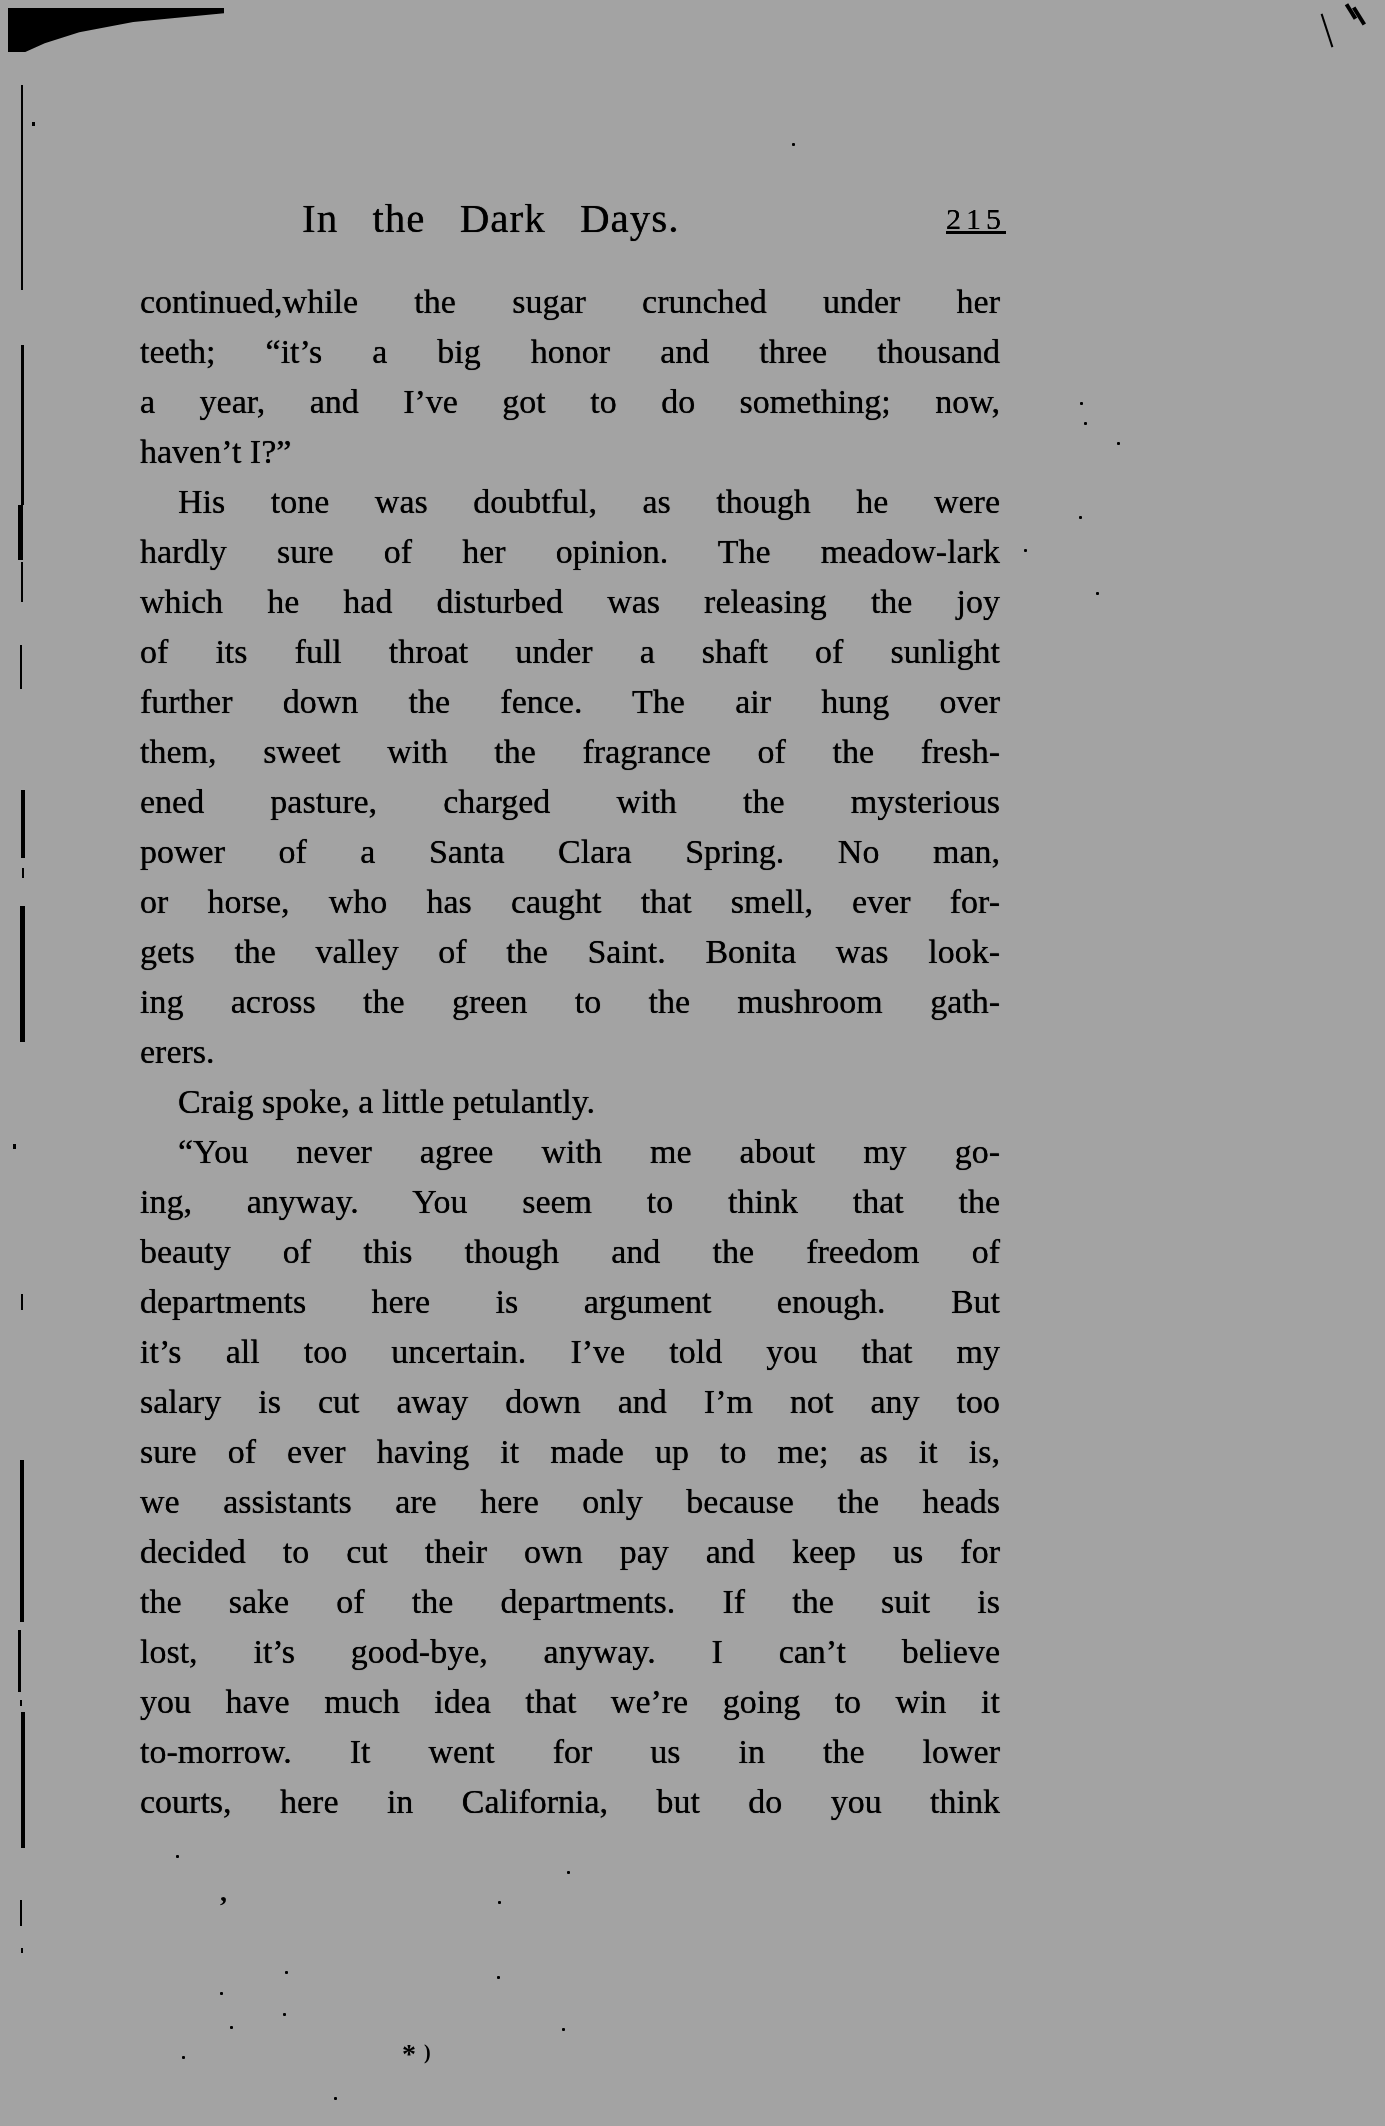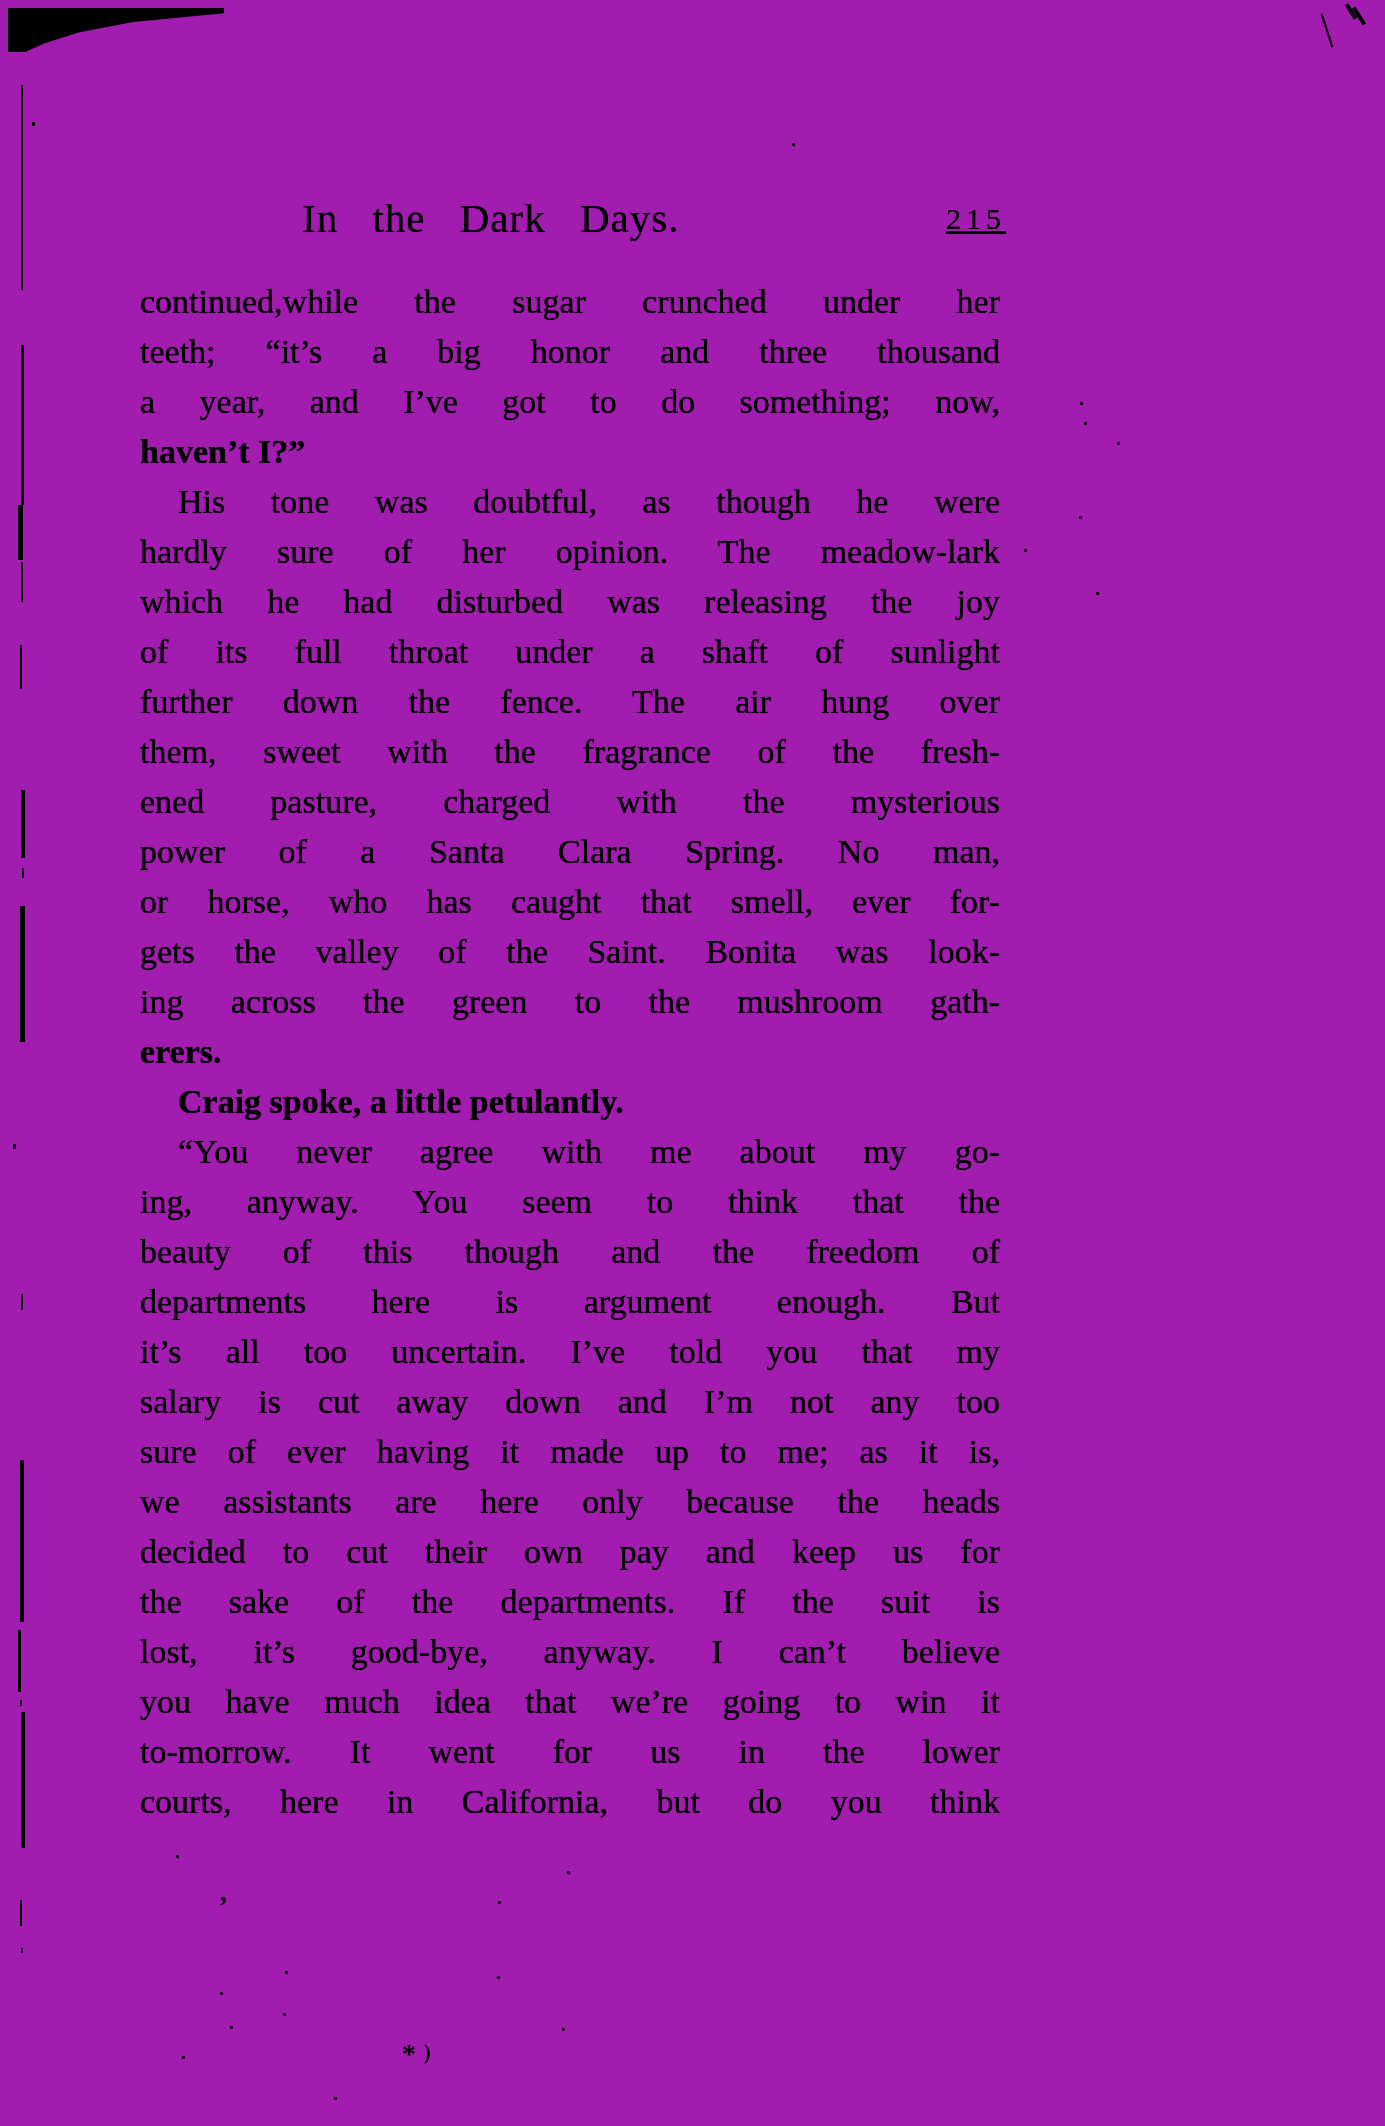--- a/index.html
+++ b/index.html
@@ -1,19 +1,19 @@
 <!DOCTYPE html>
 <html><head>
 <meta charset="utf-8">
 <style>
   html,body{margin:0;padding:0;background:#ffffff;}
   .page{
     position:relative;
     width:1385px;height:2126px;
-    background:#a21caf;
+    background:#a3a3a3;
     font-family:"Liberation Serif", serif;
     color:#000;
     overflow:hidden;
   }
   
   .header-title{
     position:absolute;left:302px;top:196px;
     font-size:41px;line-height:44px;
     word-spacing:23px;letter-spacing:1px;
     white-space:nowrap;
@@ -26,21 +26,21 @@
     text-decoration:underline;
   }
   
   .body-block{
     position:absolute;left:140px;top:277px;width:860px;
     font-size:34px;line-height:50px;
     text-shadow:0 0 0.7px #000;
   }
   .line{height:50px;overflow:visible;}
   .line.j{text-align:justify;text-align-last:justify;}
-  .line.l{text-align:right;text-align-last:left;font-weight:bold;}
+  .line.l{text-align:right;text-align-last:left;}
   .line.ind{text-indent:38px;}
   
   .smudge{
     position:absolute;background:#000;
     clip-path:polygon(0 0,100% 0,100% 12%,58% 32%,33% 55%,17% 80%,8% 100%,0 100%);
   }
   .mark{position:absolute;background:#000;}
   .speck{position:absolute;width:3px;height:3px;background:#000;border-radius:1px;}
   .ink{position:absolute;font-weight:bold;color:#000;line-height:1;}
 </style>

